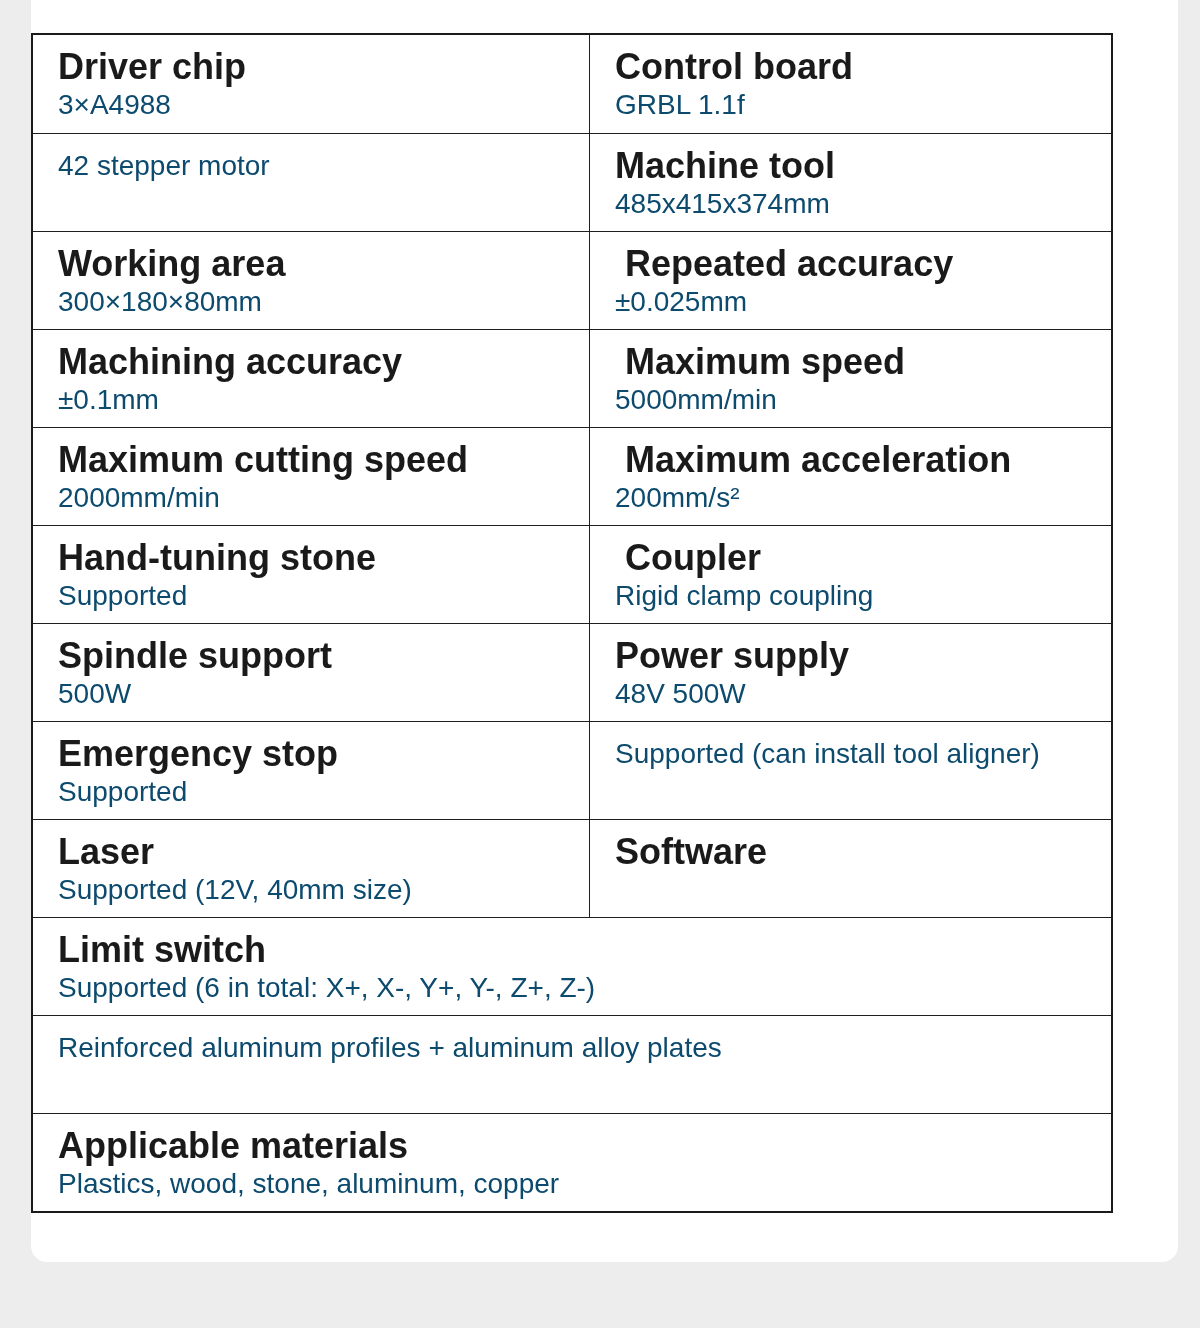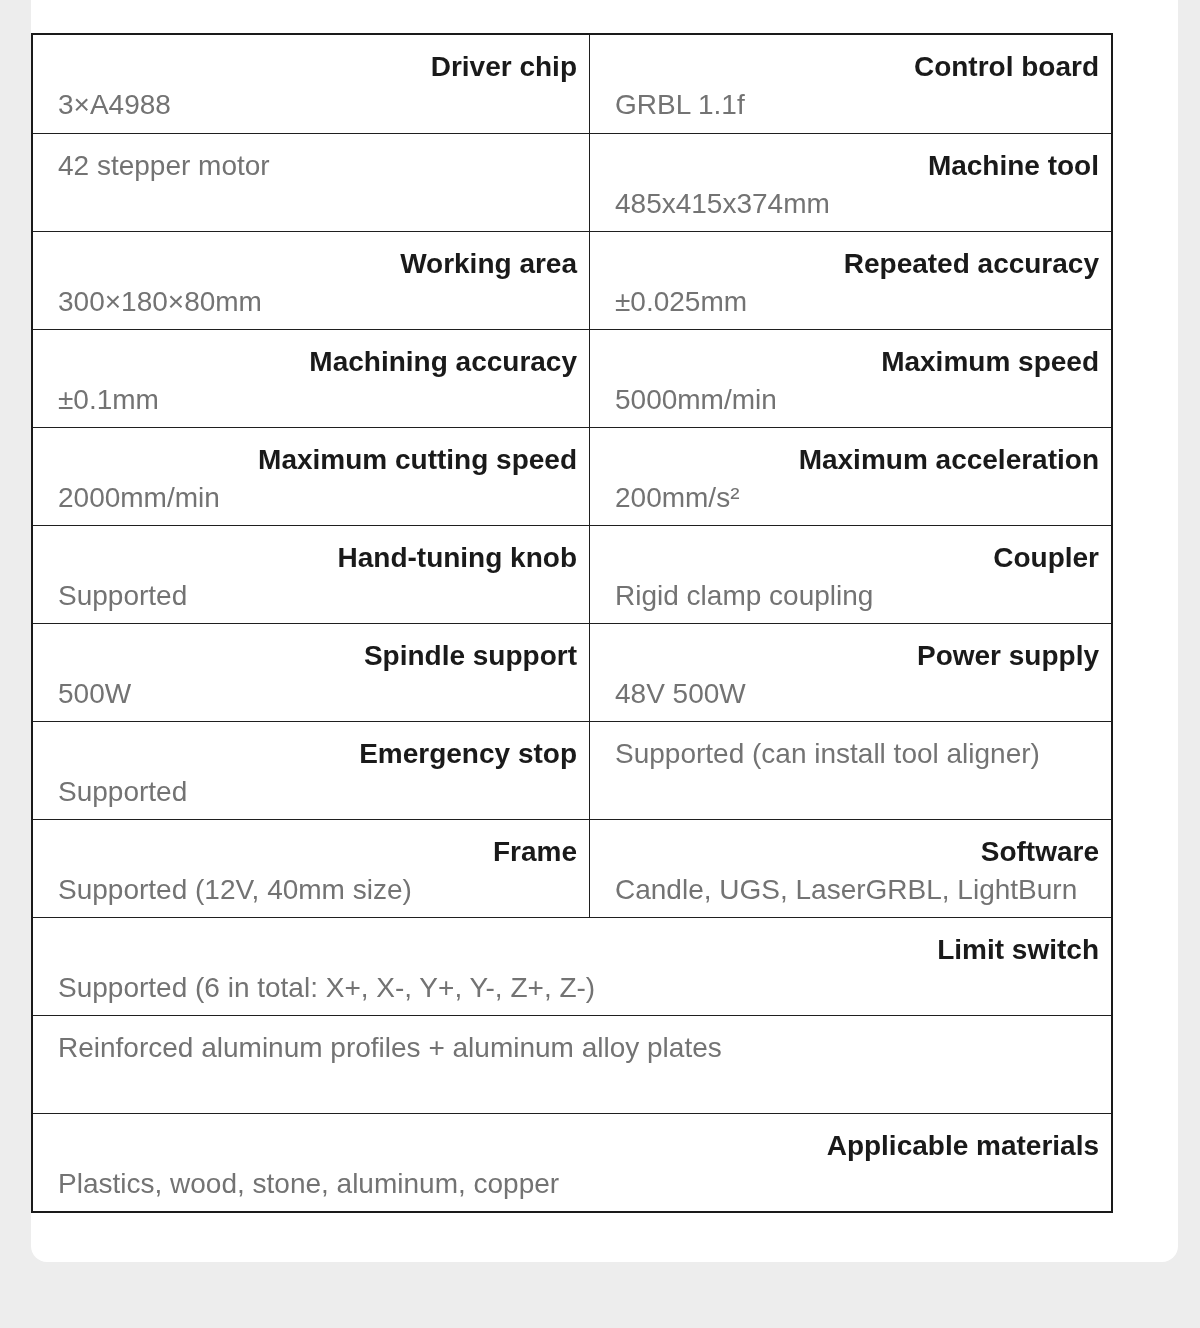--- a/index.html
+++ b/index.html
@@ -42,32 +42,31 @@
   }
   .cell.left {
     flex: 0 0 556px;
     width: 556px;
   }
   .cell.right {
     border-left: 1.5px solid #1f1f1f;
   }
   .cell.full { flex: 1 1 100%; }
   .label {
-    font-size: 28px;
+    font-size: 36px;
     line-height: 38px;
     font-weight: 700;
     color: #1a1a1a;
     white-space: pre;
-    text-align: right;
   }
   .value {
     font-size: 28px;
     line-height: 38px;
     font-weight: 400;
-    color: #737373;
+    color: #0c4a6e;
     white-space: pre;
   }
 </style>
 </head>
 <body>
 
 <div class="card"></div>
 
 <div class="spec-table">
 
@@ -120,21 +119,21 @@
       <div class="value">2000mm/min</div>
     </div>
     <div class="cell right">
       <div class="label">&nbsp;Maximum acceleration</div>
       <div class="value">200mm/s²</div>
     </div>
   </div>
 
   <div class="row">
     <div class="cell left">
-      <div class="label">Hand-tuning knob</div>
+      <div class="label">Hand-tuning stone</div>
       <div class="value">Supported</div>
     </div>
     <div class="cell right">
       <div class="label">&nbsp;Coupler</div>
       <div class="value">Rigid clamp coupling</div>
     </div>
   </div>
 
   <div class="row">
     <div class="cell left">
@@ -152,26 +151,25 @@
       <div class="label">Emergency stop</div>
       <div class="value">Supported</div>
     </div>
     <div class="cell right">
       <div class="value">Supported (can install tool aligner)</div>
     </div>
   </div>
 
   <div class="row">
     <div class="cell left">
-      <div class="label">Frame</div>
+      <div class="label">Laser</div>
       <div class="value">Supported (12V, 40mm size)</div>
     </div>
     <div class="cell right">
       <div class="label">Software</div>
-      <div class="value">Candle, UGS, LaserGRBL, LightBurn</div>
     </div>
   </div>
 
   <div class="row">
     <div class="cell full">
       <div class="label">Limit switch</div>
       <div class="value">Supported (6 in total: X+, X-, Y+, Y-, Z+, Z-)</div>
     </div>
   </div>
 

